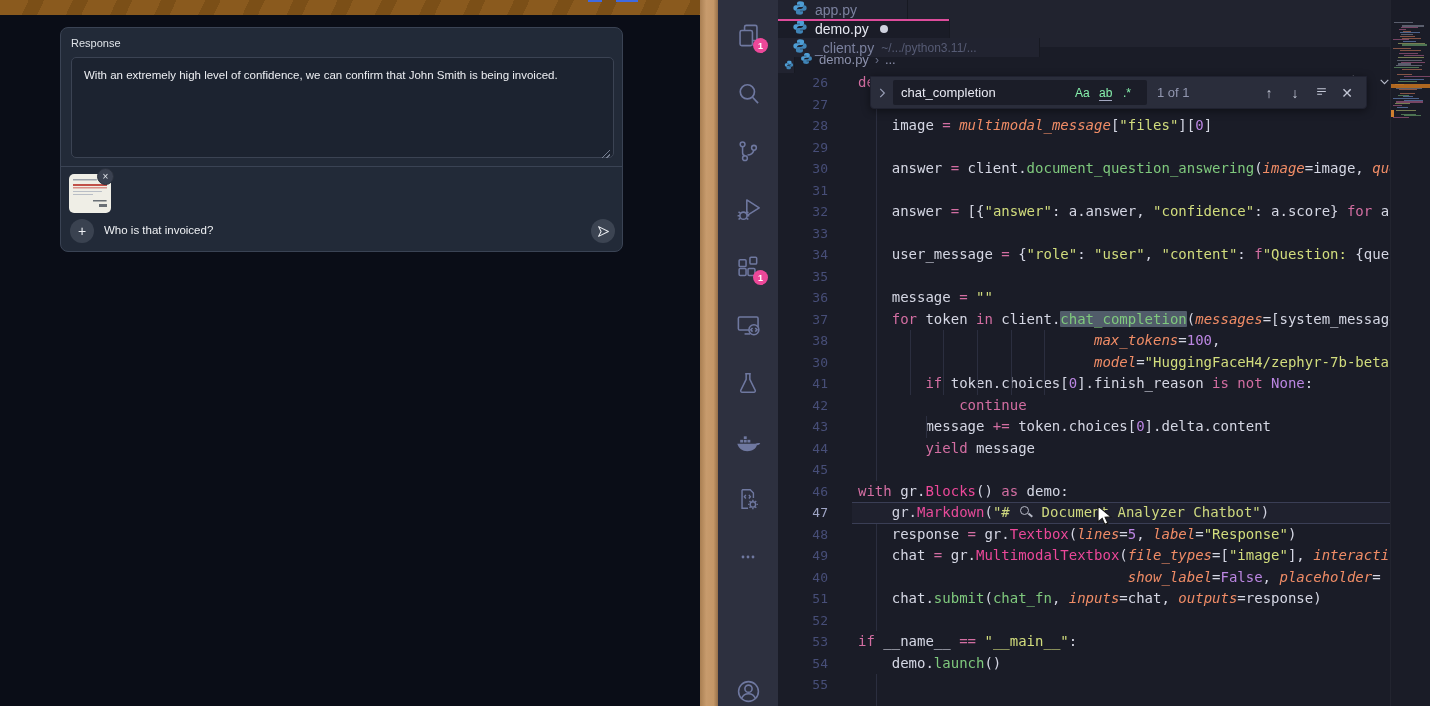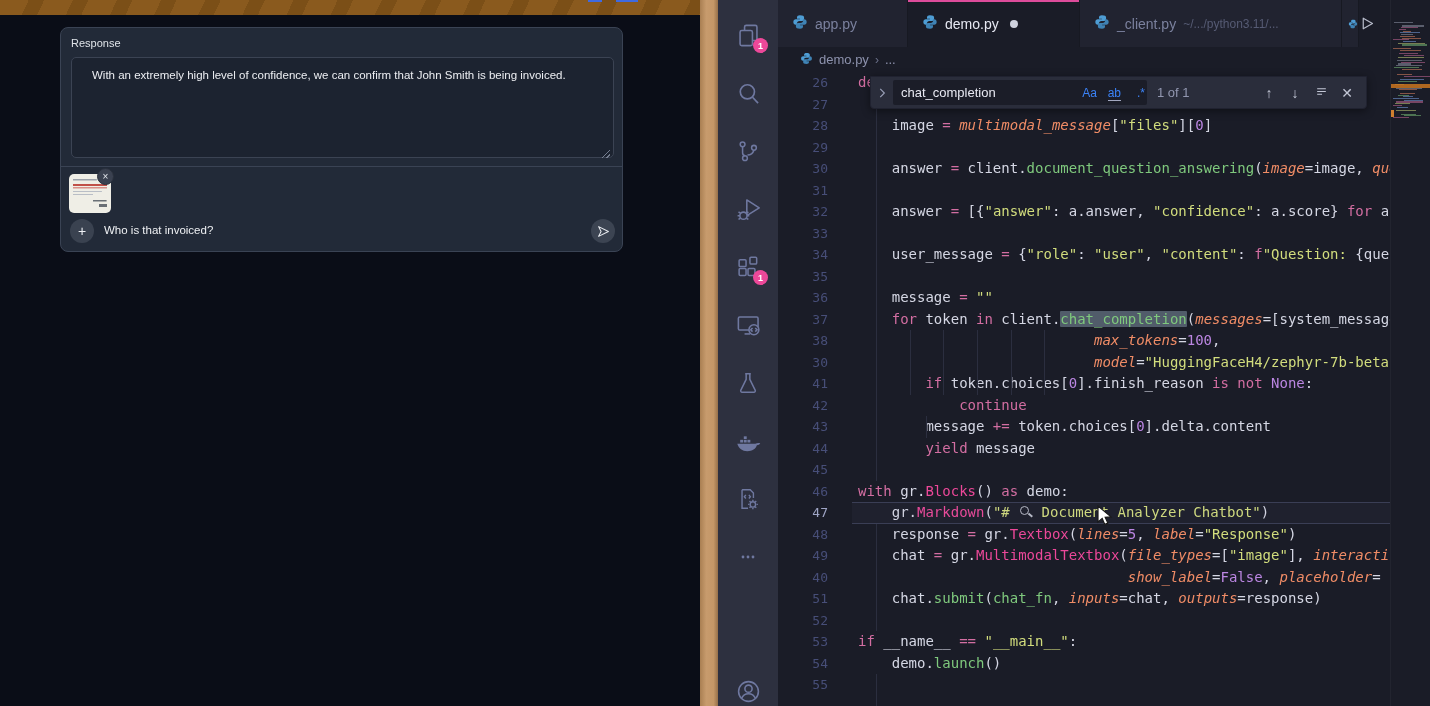--- a/index.html
+++ b/index.html
@@ -10,21 +10,21 @@
   
   .gradio{position:absolute;left:0;top:0;width:700px;height:706px;background:#0a0d17;}
   .wall-top{position:absolute;left:0;top:0;width:718px;height:15px;
     background:repeating-linear-gradient(115deg,#8a5a1e 0 26px,#7b4f17 26px 40px);}
   .blue-sliver{position:absolute;top:0;height:2px;background:#3f6ae0;}
   .g-card{position:absolute;left:60px;top:27px;width:563px;height:225px;
     background:#222a38;border:1px solid #3a4354;border-radius:8px;}
   .g-label{position:absolute;left:10px;top:9px;font-size:11px;color:#dfe3e8;}
   .g-textarea{position:absolute;left:10px;top:29px;width:543px;height:101px;
     background:#1c2330;border:1px solid #3b4353;border-radius:5px;
-    padding:9px 20px;font-size:11.5px;line-height:1.5;color:#eceef2;overflow:hidden;}
+    padding:9px 12px;font-size:11.5px;line-height:1.5;color:#eceef2;overflow:hidden;}
   .g-resize{position:absolute;right:2px;bottom:2px;width:10px;height:10px;
     background:repeating-linear-gradient(-45deg,transparent 0 2px,#8a93a6 2px 3px);
     clip-path:polygon(100% 0,100% 100%,0 100%);opacity:.8;}
   .g-divider{position:absolute;left:0;top:138px;width:100%;height:1px;background:#3a4354;}
   .g-thumb{position:absolute;left:8px;top:146px;width:42px;height:39px;border-radius:5px;
     background:#efeee6;}
   .g-thumb-art{position:absolute;inset:4px 4px 4px 4px;background:
     linear-gradient(#9aa0a8,#9aa0a8) 0 1px/70% 1.5px no-repeat,
     linear-gradient(#c05048,#c05048) 0 6px/100% 2px no-repeat,
     linear-gradient(#d98f88,#d98f88) 0 9px/100% 1.5px no-repeat,
@@ -55,21 +55,21 @@
     justify-content:center;cursor:pointer;}
   .ab-item:first-child{margin-top:6px;}
   .ab-badge{position:absolute;right:10px;bottom:11px;min-width:15px;height:15px;border-radius:50%;
     background:#ec4899;color:#fff;font-size:9px;display:flex;align-items:center;
     justify-content:center;font-weight:bold;}
   .ab-account{position:absolute;left:0;bottom:-12px;width:60px;height:40px;display:flex;
     align-items:flex-start;justify-content:center;}
 
   .editor-region{position:absolute;left:60px;top:0;width:652px;height:706px;background:#1a1c27;}
   .tabbar{position:absolute;left:0;top:0;width:100%;height:47px;background:#21232f;
-    display:flex;align-items:stretch;}
+    display:flex;align-items:stretch;flex-direction:column;}
   .tab{display:flex;align-items:center;padding:0 14px;gap:7px;font-size:14px;
     color:#7b819e;background:#212330;border-right:1px solid #171922;cursor:pointer;
     position:relative;overflow:hidden;flex:none;}
   .tab.active{background:#1a1c27;color:#e6e8f2;}
   .tab.active::before{content:"";position:absolute;left:0;top:0;width:100%;height:2px;
     background:#dd4c9b;}
   .tab .path{font-size:12px;color:#565b74;}
   .tab .dot{width:8px;height:8px;border-radius:50%;background:#cfd2de;margin-left:4px;}
   .tab-sliver{width:17px;background:#212330;border-right:1px solid #171922;display:flex;
     align-items:center;padding-left:6px;overflow:hidden;flex:none;cursor:pointer;}
@@ -102,21 +102,21 @@
     background:#b9bcc8;transform:rotate(40deg);}
 
   .find-widget{position:absolute;left:92px;top:76px;width:497px;height:33px;
     background:#2a2d3b;border:1px solid #202230;border-radius:0 0 4px 4px;
     box-shadow:0 2px 8px rgba(0,0,0,.45);display:flex;align-items:center;z-index:5;}
   .fw-collapse{width:22px;height:100%;display:flex;align-items:center;justify-content:center;
     color:#9aa0b8;cursor:pointer;}
   .fw-input{width:254px;height:25px;background:#1b1d28;border-radius:2px;display:flex;
     align-items:center;padding-left:8px;font-size:13px;color:#e8e9f2;cursor:text;}
   .fw-input .q{flex:1;}
-  .fw-toggle{flex:none;width:22px;text-align:right;color:#3b82f6;font-size:12px;
+  .fw-toggle{flex:none;width:22px;text-align:left;color:#86efac;font-size:12px;
     cursor:pointer;margin-right:2px;}
   .fw-toggle.word span{border-bottom:1px solid #a3a8c0;}
   .fw-matches{margin-left:10px;font-size:13px;color:#9297b0;}
   .fw-btn{width:26px;text-align:center;color:#c3c7d6;font-size:14px;cursor:pointer;}
   .fw-btns{margin-left:auto;display:flex;align-items:center;padding-right:6px;}
 
   .minimap{position:absolute;right:0;top:0;width:40px;bottom:0;background:#1a1c27;
     border-left:1px solid rgba(255,255,255,0.04);cursor:pointer;}
   .mm-band{position:absolute;left:0;right:0;height:3.5px;background:rgba(203,116,32,.85);}
   .mm-tick{position:absolute;left:0;width:3px;height:7px;background:#d0802f;}

